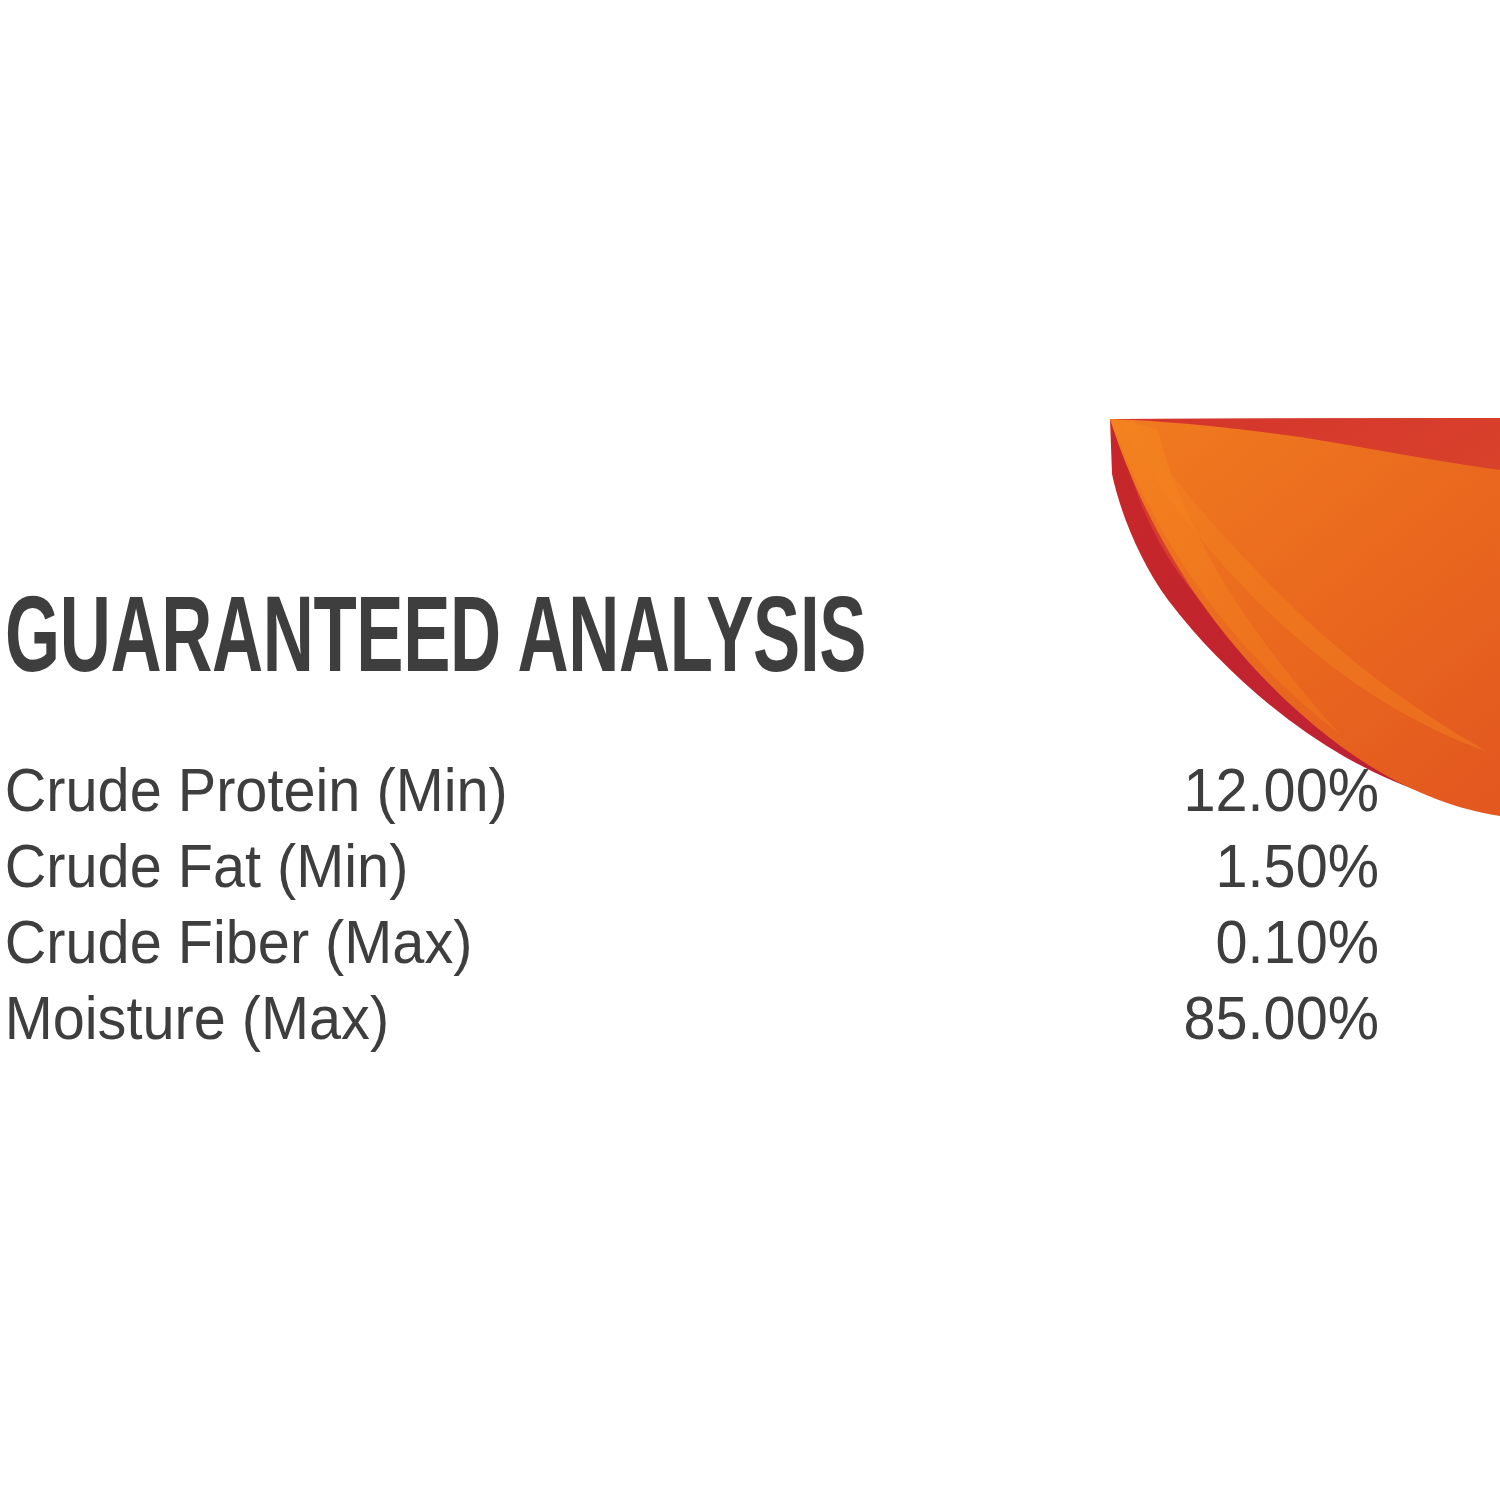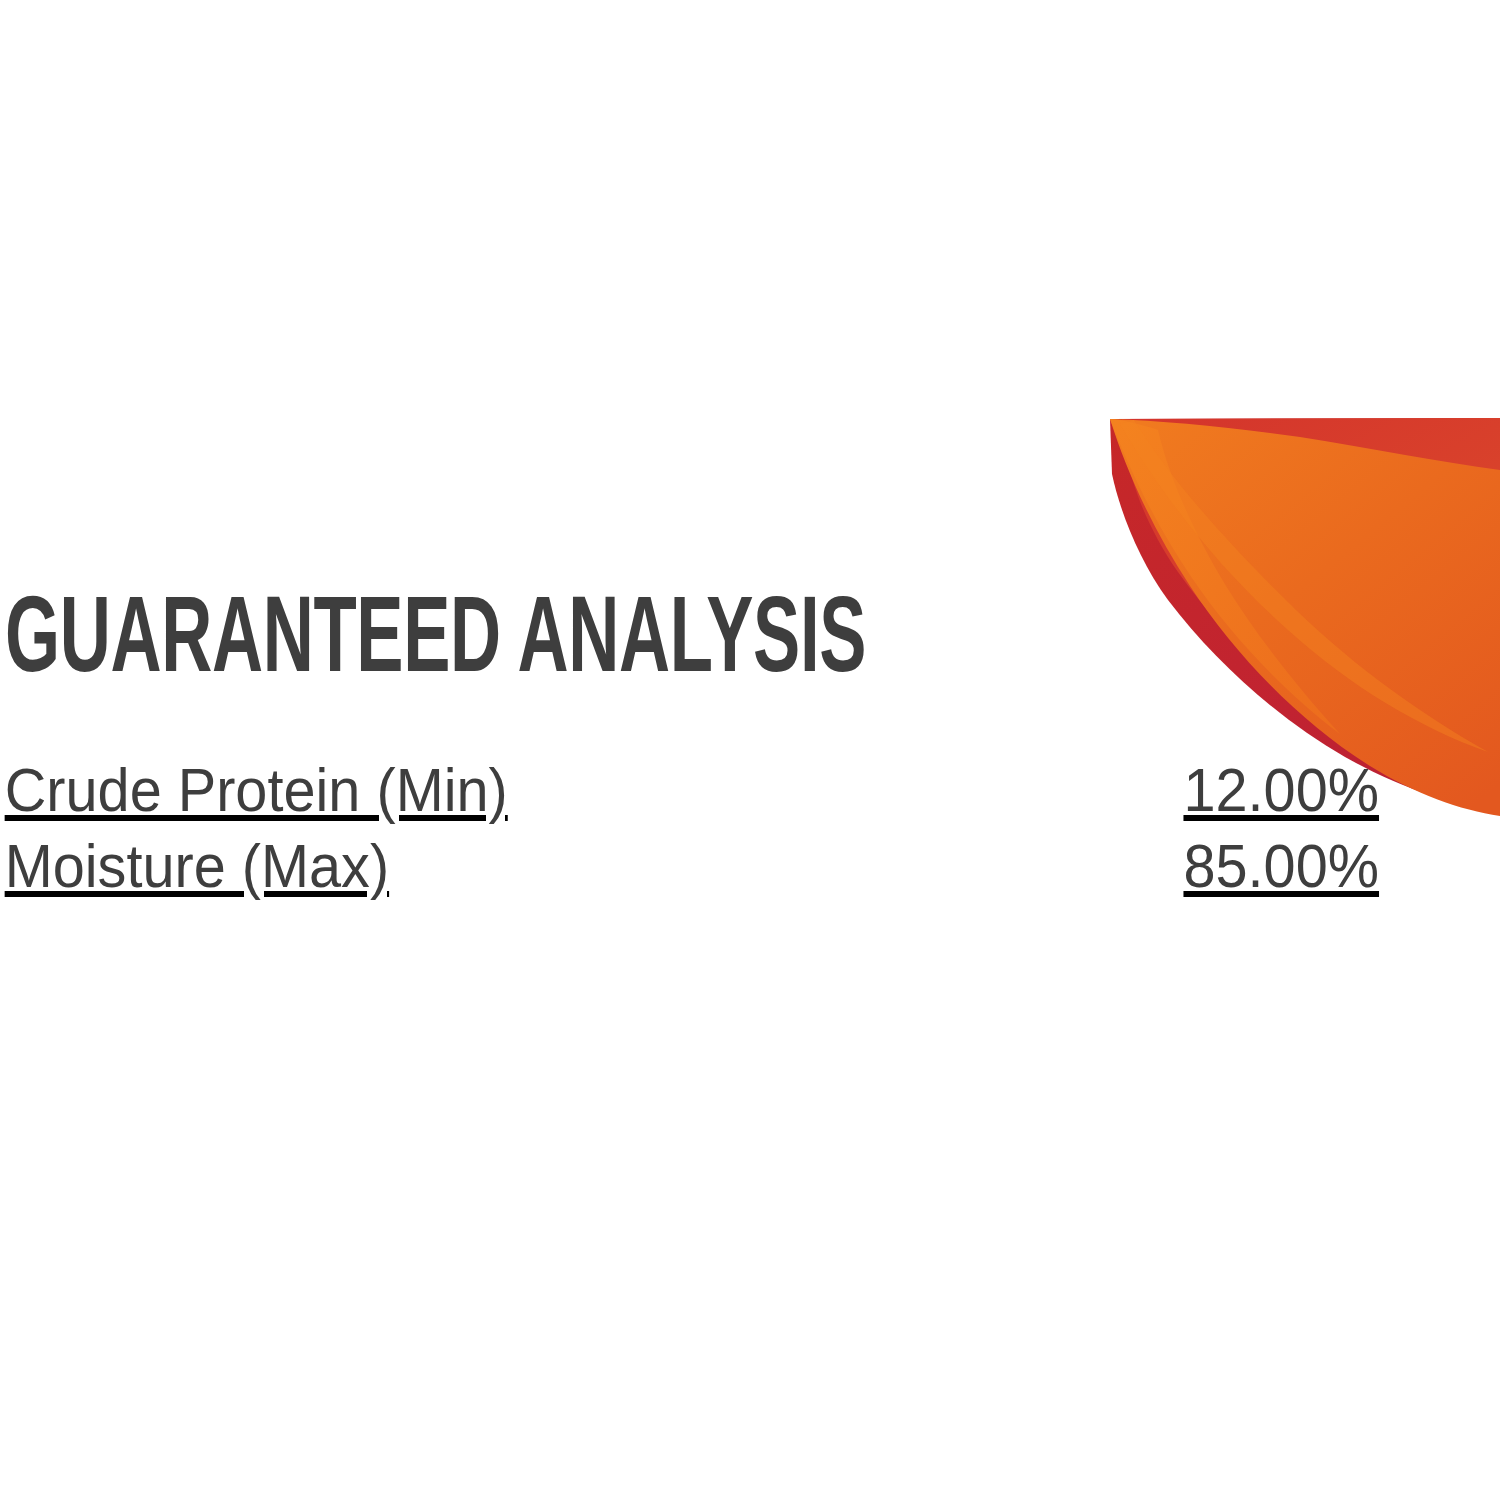--- a/index.html
+++ b/index.html
@@ -52,21 +52,20 @@
     transform-origin: left top;
     white-space: nowrap;
   }
 
   #nutrient-table {
     position: absolute;
     left: 0px;
     top: 182px;
     width: 1390px;
     border-collapse: collapse;
-    text-decoration: underline;
   }
 
   #nutrient-table tr {
     height: 76px;
   }
 
   #nutrient-table td {
     padding: 0;
     color: #3E3E3E;
     font-family: "Liberation Sans", sans-serif;
@@ -157,20 +156,28 @@
 
     <h1 id="panel-title">GUARANTEED ANALYSIS</h1>
 
     <table id="nutrient-table">
       <tbody>
         <tr>
           <td class="nutrient-label">Crude Protein (Min)</td>
           <td class="nutrient-value">12.00%</td>
         </tr>
         <tr>
+          <td class="nutrient-label">Crude Fat (Min)</td>
+          <td class="nutrient-value">1.50%</td>
+        </tr>
+        <tr>
+          <td class="nutrient-label">Crude Fiber (Max)</td>
+          <td class="nutrient-value">0.10%</td>
+        </tr>
+        <tr>
           <td class="nutrient-label">Moisture (Max)</td>
           <td class="nutrient-value">85.00%</td>
         </tr>
       </tbody>
     </table>
 
   </div>
 </div>
 
 </body></html>

